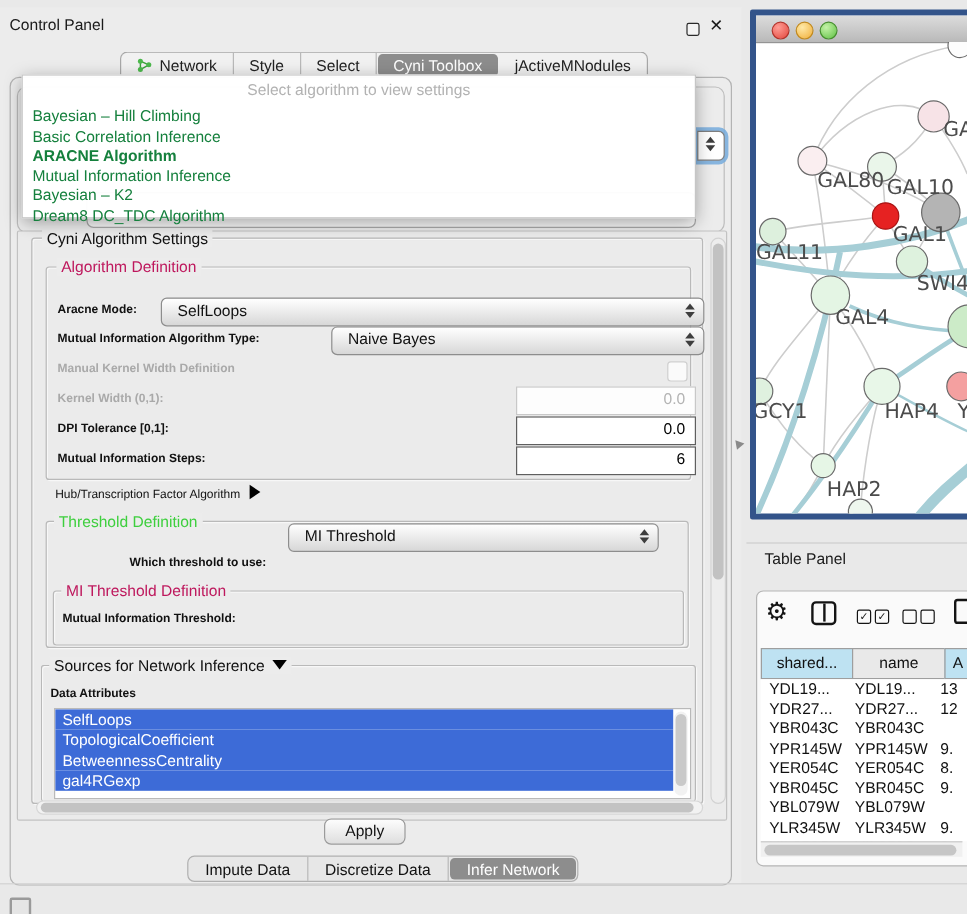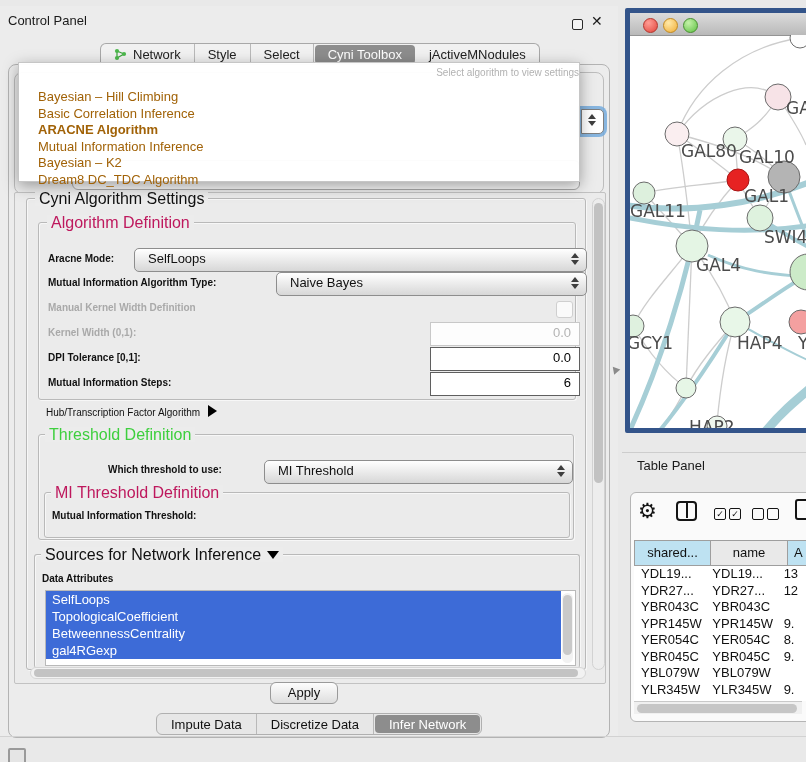--- a/index.html
+++ b/index.html
@@ -27,27 +27,27 @@
 
   
   .remnant-group{left:14px;top:66px;width:590px;height:122px;border:1px solid #bdbdbd;border-radius:8px;background:#ececec;}
   .remnant-combo{left:72px;top:154px;width:508px;height:30px;border:1px solid #a9a9a9;border-radius:6px;background:#f7f7f7;}
   .remnant-focus{left:581px;top:103px;width:23px;height:25px;background:#fff;border:1px solid #7f7f7f;border-radius:0 5px 5px 0;
                  box-shadow:0 0 0 3px rgba(110,168,220,.8);}
 
   
   .popup{left:18px;top:56px;width:562px;height:120px;background:rgba(255,255,255,.97);
          border:1px solid #c6c6c6;box-shadow:0 4px 14px rgba(0,0,0,.35);}
-  .popup-hint{left:0;top:4px;width:100%;text-align:right;font-size:10px;color:#b2b2b2;}
-  .popup-item{left:19px;width:550px;height:16.5px;font-size:13px;line-height:16.5px;color:#a16207;white-space:nowrap;}
+  .popup-hint{left:0;top:4px;width:100%;text-align:center;font-size:13px;color:#b2b2b2;}
+  .popup-item{left:8px;width:550px;height:16.5px;font-size:13px;line-height:16.5px;color:#15803d;white-space:nowrap;}
   .popup-item.bold{font-weight:bold;}
 
   
   .group{border:1px solid #b9b9b9;border-radius:3px;box-shadow:inset 1px 1px 0 rgba(255,255,255,.6),1px 1px 0 rgba(255,255,255,.6);}
-  .group-label{position:absolute;top:-8px;font-size:16px;line-height:15px;background:#ececec;padding:0 4px;white-space:nowrap;}
+  .group-label{position:absolute;top:-8px;font-size:13px;line-height:15px;background:#ececec;padding:0 4px;white-space:nowrap;}
   .lbl{position:absolute;font-size:10px;line-height:22px;white-space:nowrap;}
   .bold{font-weight:bold;}
   .disabled-txt{color:#a9a9a9;text-align:right;}
   .blue-title{color:#be185d;}
   .green-title{color:#3ecf3e;}
 
   .combo{position:absolute;height:22px;border:1px solid #8d8d8d;border-radius:5px;
          background:linear-gradient(#ffffff,#d7d7d7);font-size:13px;line-height:20px;padding-left:13px;color:#111;}
   .steppers{position:absolute;right:7px;top:4px;}
   .tri-up{width:0;height:0;border-left:4px solid transparent;border-right:4px solid transparent;border-bottom:5px solid #3e3e3e;margin-bottom:2px;}
@@ -206,21 +206,21 @@
 
     <span class="lbl" style="left:46px;top:396px;">
       <span>Hub/Transcription Factor Algorithm</span><span class="arrow-right"></span>
     </span>
 
     <div class="abs group" style="left:38px;top:428px;width:536px;height:106px;">
       <span class="group-label green-title" style="left:6px;">Threshold Definition</span>
     </div>
 
     <span class="lbl bold" style="left:84px;top:453px;margin-left:24px;">Which threshold to use:</span>
-    <div class="combo" style="left:240px;top:454px;width:294px;margin-left:24px;">
+    <div class="combo" style="left:240px;top:430px;width:294px;">
       <span>MI Threshold</span>
       <div class="steppers">
           <div class="tri-up"></div>
           <div class="tri-down"></div>
         </div>
     </div>
 
     <div class="abs group" style="left:44px;top:486px;width:526px;height:46px;">
       <span class="group-label blue-title" style="left:6px;">MI Threshold Definition</span>
     </div>
@@ -342,21 +342,21 @@
       <span class="nlabel" style="left:156px;top:63px;">GAL</span>
       <span class="nlabel" style="left:51px;top:106px;">GAL80</span>
       <span class="nlabel" style="left:109px;top:112px;">GAL10</span>
       <span class="nlabel" style="left:114px;top:151px;">GAL1</span>
       <span class="nlabel" style="left:0px;top:166px;">GAL11</span>
       <span class="nlabel" style="left:134px;top:192px;">SWI4</span>
       <span class="nlabel" style="left:66px;top:220px;">GAL4</span>
       <span class="nlabel" style="left:-3px;top:298px;">GCY1</span>
       <span class="nlabel" style="left:107px;top:298px;">HAP4</span>
       <span class="nlabel" style="left:168px;top:298px;">Y</span>
-      <span class="nlabel" style="left:59px;top:382px;">HAP2</span>
+      <span class="nlabel" style="left:59px;top:363px;">HAP2</span>
     </div>
   </div>
 
   <div class="abs cursor-mark"></div>
 
   <div class="abs tp-divider"></div>
   <div class="abs tp-title">Table Panel</div>
 
   <div class="abs tp-box"></div>
 

